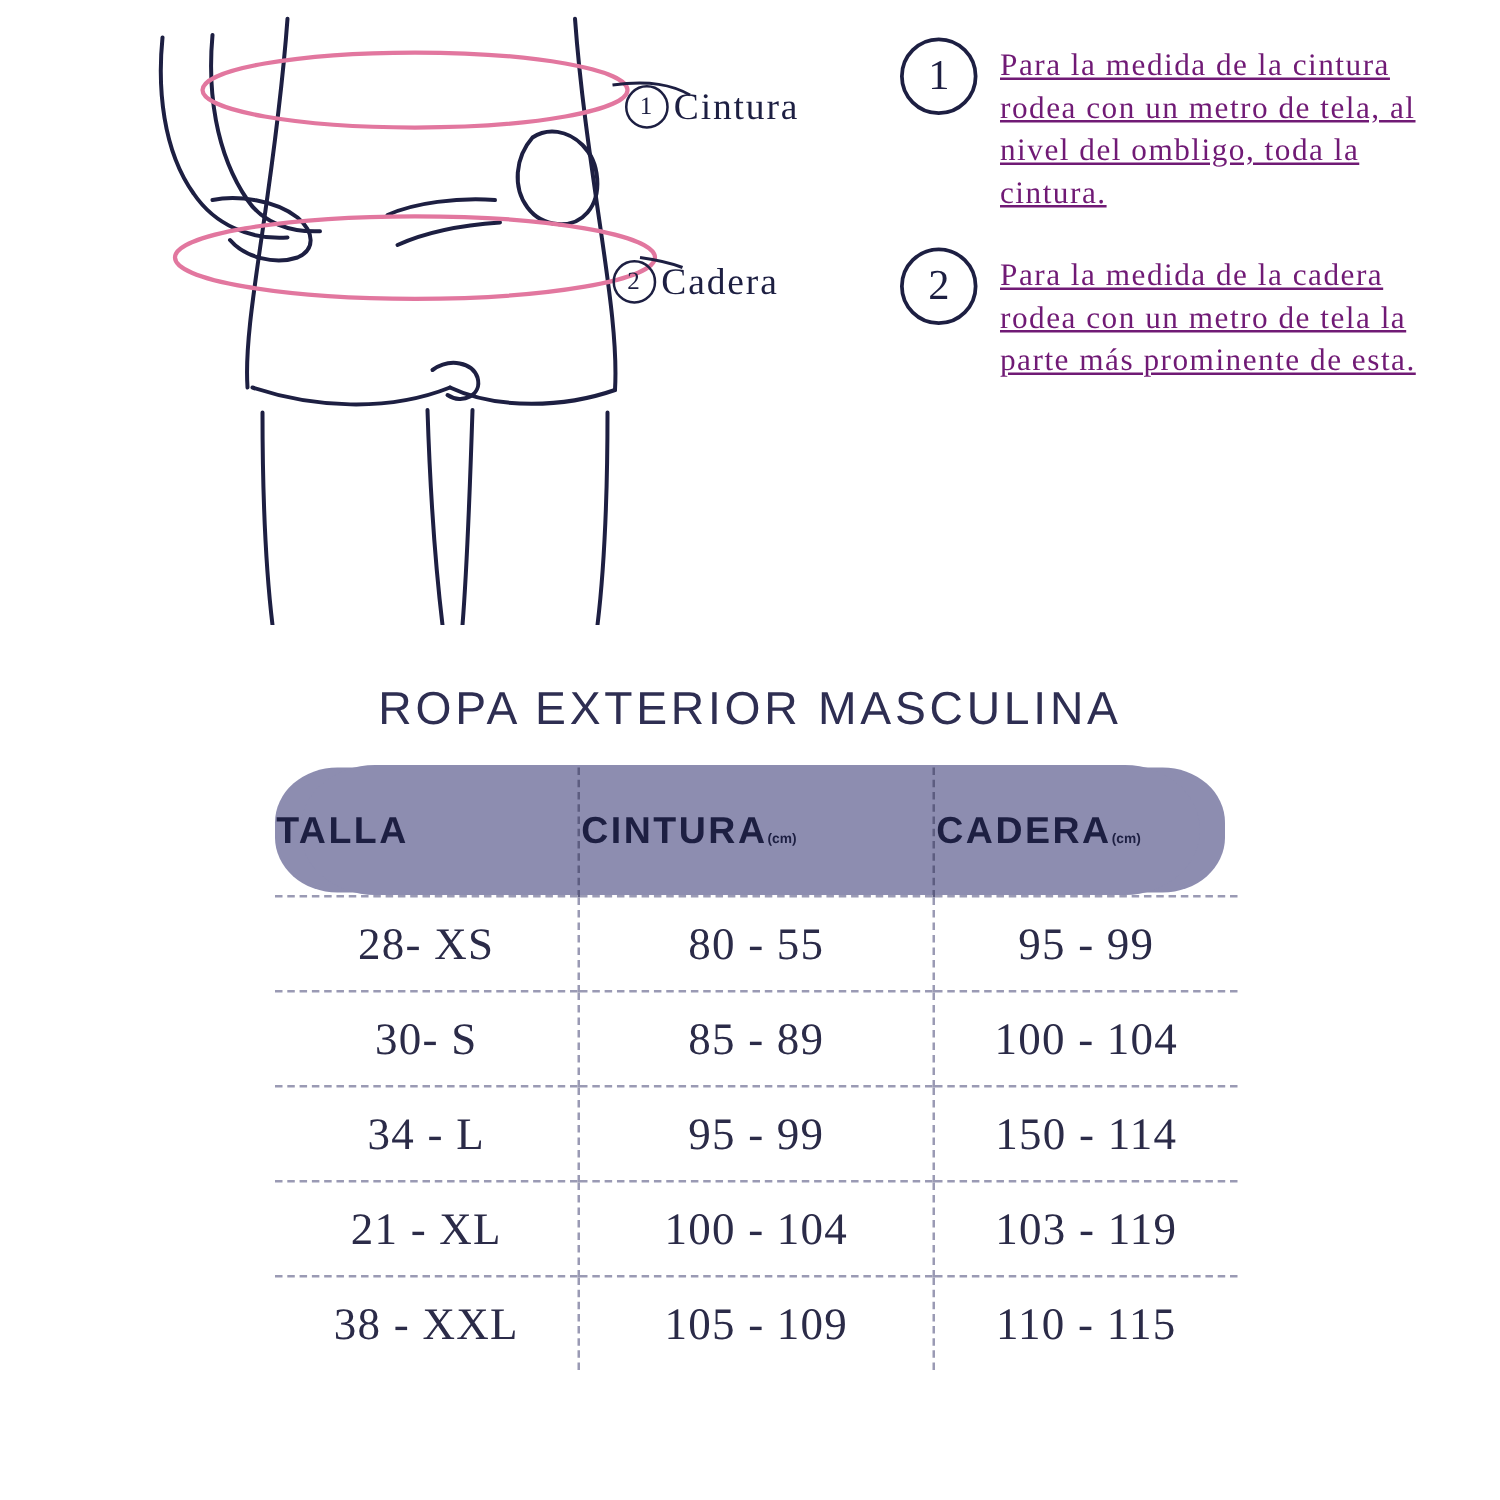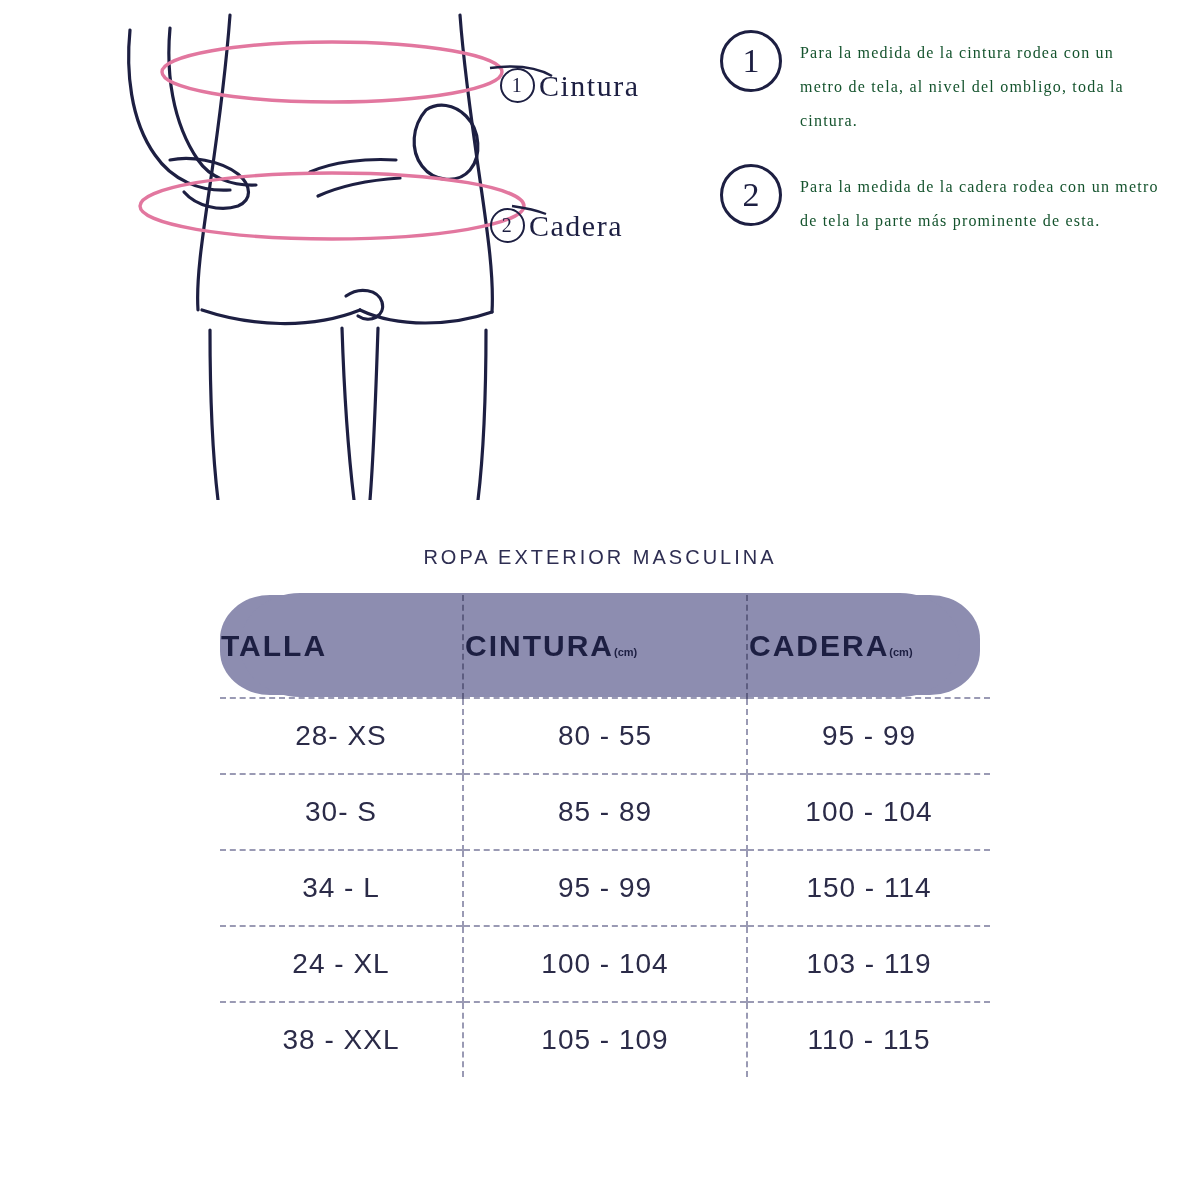--- a/index.html
+++ b/index.html
@@ -77,36 +77,37 @@
     align-items: center;
     justify-content: center;
     font-family: "Liberation Serif", serif;
     font-size: 34px;
     color: #1d1f42;
     flex: none;
     margin-right: 18px;
   }
   .instr-text {
     font-family: "Liberation Serif", serif;
-    font-size: 16px;
+    font-size: 25px;
     line-height: 34px;
     letter-spacing: 1.2px;
-    color: #14532d;
+    color: #701a75;
     padding-top: 6px;
+    text-decoration: underline;
   }
 
   
   .table-section {
     position: relative;
     width: 1200px;
   }
   .table-title {
     text-align: center;
     font-family: "Liberation Sans", sans-serif;
-    font-size: 20px;
+    font-size: 37px;
     letter-spacing: 3px;
     color: #2e2e52;
     margin-top: 36px;
   }
   .brand {
     text-align: center;
     font-family: "Liberation Serif", serif;
     font-size: 47px;
     font-weight: bold;
     letter-spacing: -1px;
@@ -156,22 +157,22 @@
   }
   table.sizes th .unit {
     font-size: 11px;
     font-weight: bold;
     letter-spacing: 0;
   }
   table.sizes td {
     height: 72px;
     text-align: center;
     vertical-align: middle;
-    font-family: Liberation Sans, sans-serif;
-    font-size: 28px;
+    font-family: Liberation Serif, serif;
+    font-size: 36px;
     letter-spacing: 1px;
     color: #2b2b48;
     border-top: 2px dashed #9a9ab4;
   }
   table.sizes td.c1, table.sizes th.c1 { width: 240px; }
   table.sizes td.c2, table.sizes th.c2 { width: 280px; border-left: 2px dashed #9a9ab4; }
   table.sizes td.c3, table.sizes th.c3 { width: 240px; border-left: 2px dashed #9a9ab4; }
   table.sizes tr.head th.c2, table.sizes tr.head th.c3 { border-left: 2px dashed #5d5d80; }
 </style>
 </head>
@@ -268,21 +269,21 @@
         <td class="c1">30-   S</td>
         <td class="c2">85 -  89</td>
         <td class="c3">100 - 104</td>
       </tr>
       <tr>
         <td class="c1">34 -   L</td>
         <td class="c2">95 - 99</td>
         <td class="c3">150 - 114</td>
       </tr>
       <tr>
-        <td class="c1">24 -  XL</td>
+        <td class="c1">21 -  XL</td>
         <td class="c2">100 - 104</td>
         <td class="c3">103 - 119</td>
       </tr>
       <tr>
         <td class="c1">38 -  XXL</td>
         <td class="c2">105 - 109</td>
         <td class="c3">110 - 115</td>
       </tr>
     </tbody>
       </table>

